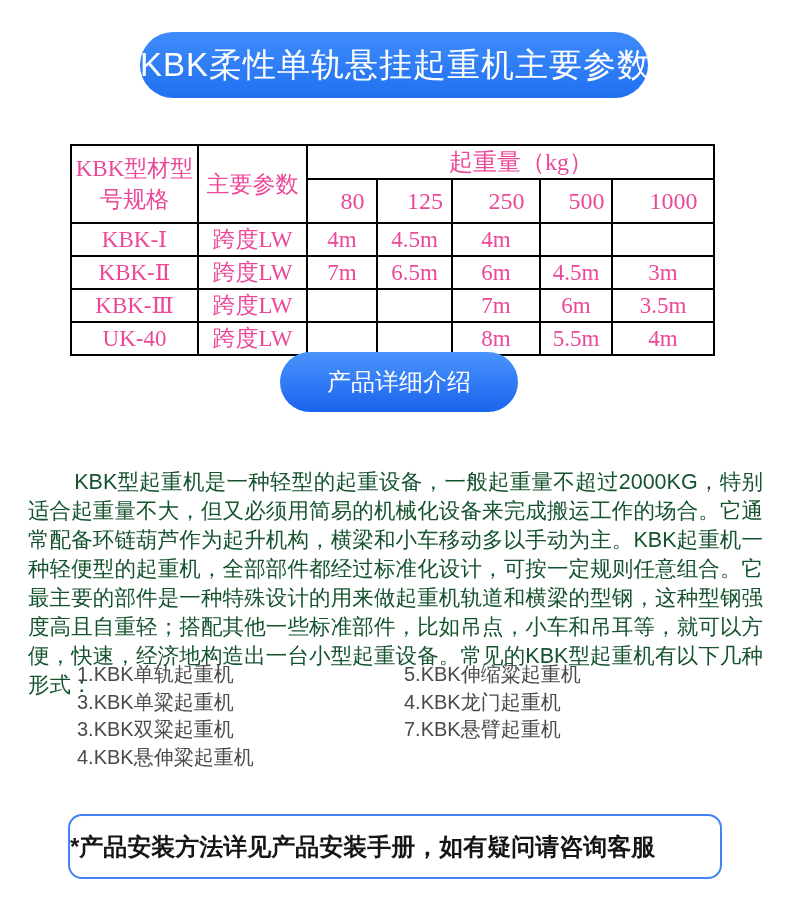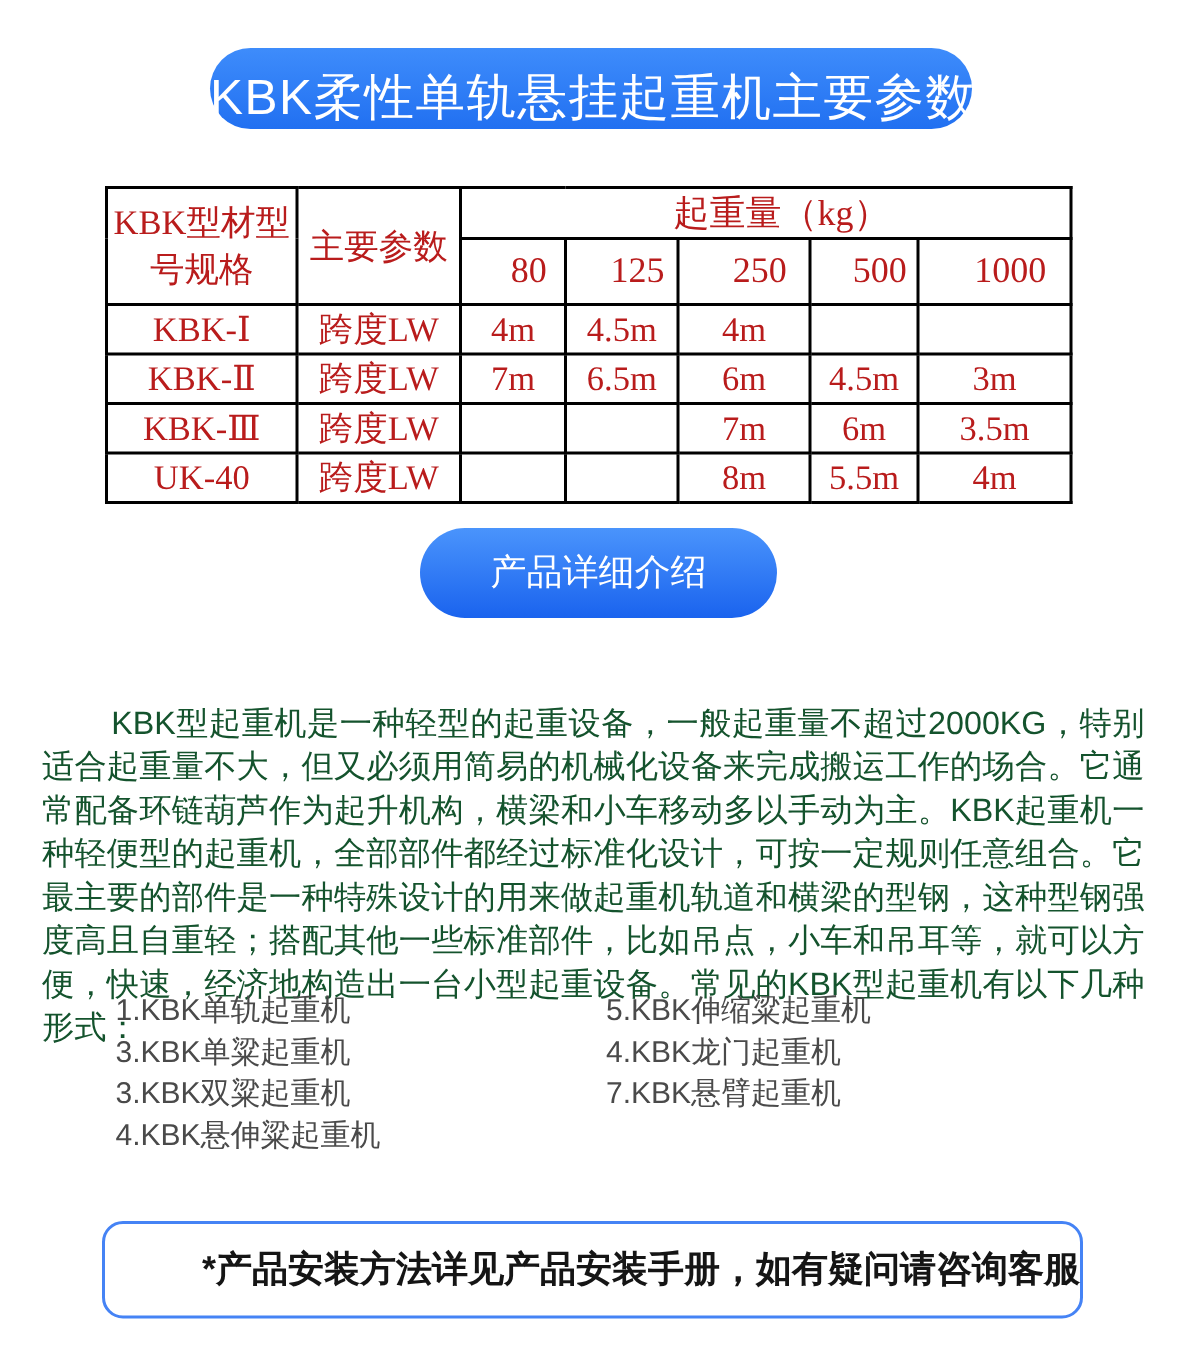--- a/index.html
+++ b/index.html
@@ -1,30 +1,30 @@
 <!DOCTYPE html>
 <html><head>
 <meta charset="utf-8">
 <style>
   html,body { margin:0; padding:0; background:#ffffff; }
   .page {
     position:relative; width:790px; height:903px; background:#ffffff;
     font-family:"Liberation Sans", sans-serif; overflow:hidden;
   }
   .banner {
-    position:absolute; left:140px; top:32px; width:508px; height:54px;
+    position:absolute; left:140px; top:32px; width:508px; height:66px;
     border-radius:34px;
     background:linear-gradient(180deg,#3e8cfb 0%, #2170f1 100%);
     color:#ffffff; font-size:33px; letter-spacing:1px;
     text-align:right; line-height:66px; white-space:nowrap;
   }
   table.ptable {
-    position:absolute; left:70px; top:124px;
+    position:absolute; left:70px; top:144px;
     border-collapse:collapse; table-layout:fixed; width:643px;
-    font-family:"Liberation Serif","DejaVu Serif",serif; color:#b91c1c;
+    font-family:"Liberation Serif","DejaVu Serif",serif; color:#ec4899;
   }
   .ptable th, .ptable td {
     border:2px solid #000000; text-align:center; vertical-align:middle;
     font-weight:normal; padding:0 2px; overflow:hidden;
   }
   .ptable .cn { font-size:23px; }
   .ptable .num { font-size:24px;padding-left:23px; }
   .ptable .val { font-size:23px; }
   .ptable tr.r-top  { height:33px; }
   .ptable tr.r-sub  { height:44px; }
@@ -40,21 +40,21 @@
     position:absolute; left:28px; top:446px; width:735px;
     font-size:21.5px; line-height:29px; color:#14532d;
     text-align:justify; text-indent:2.15em;
   }
   .types { position:absolute; top:661px; font-size:20px; line-height:27.7px; color:#4a4a4a; }
   .types.col-left  { left:77px; }
   .types.col-right { left:404px; }
   .footer-note {
     position:absolute; left:68px; top:814px; width:650px; height:61px;
     border:2px solid #4583f5; border-radius:14px; background:#ffffff;
-    text-align:right; line-height:61px; font-size:24px; font-weight:bold;
+    text-align:left; line-height:61px; font-size:24px; font-weight:bold;
     color:#151515; white-space:nowrap;
   }
 </style>
 </head>
 <body>
 
 <div class="page">
 
   <div class="banner">
     <span>KBK柔性单轨悬挂起重机主要参数表</span>

